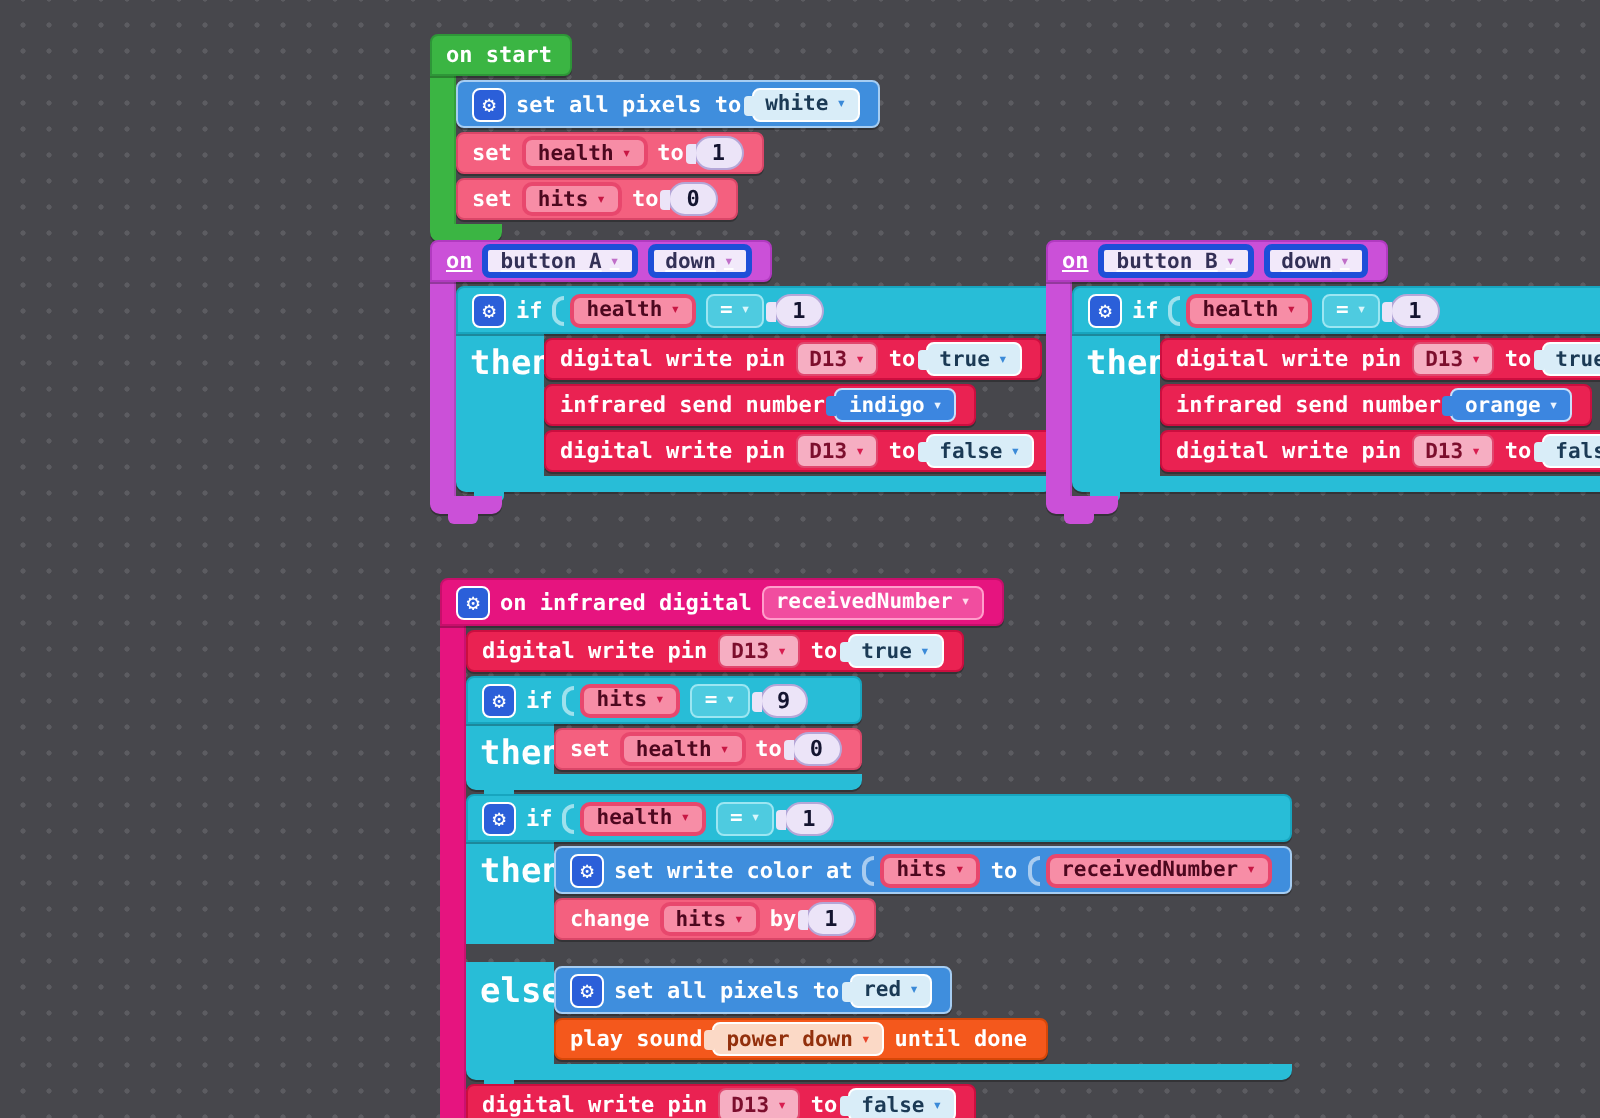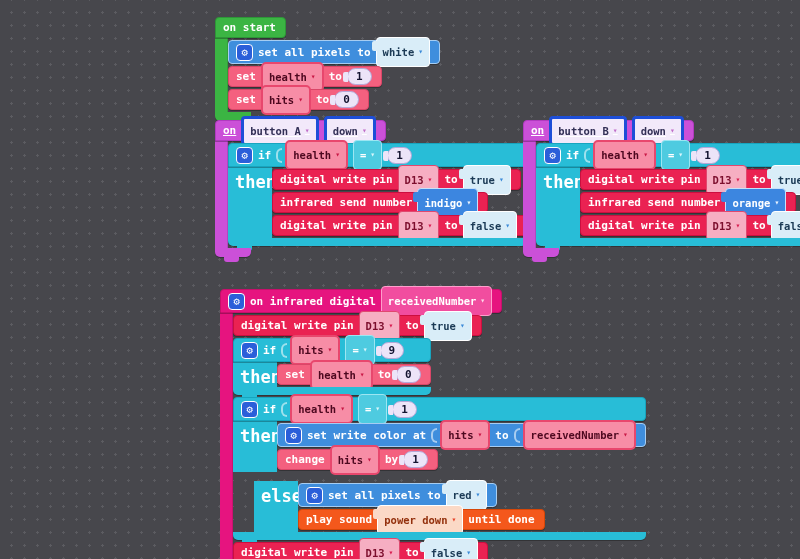--- a/index.html
+++ b/index.html
@@ -36,21 +36,21 @@
   .b-pink    { background:#e6147f; border:1px solid #c70f6b; }
   .b-red     { background:#ea2252; border:1px solid #cc0e3f; }
   .b-salmon  { background:#f4607f; border:1px solid #da4668; }
   .b-orange  { background:#f4581c; border:1px solid #d64708; }
   .bg-green   { background:#3bb543; }
   .bg-cyan    { background:#28bdd7; }
   .bg-magenta { background:#cb50d8; }
   .bg-pink    { background:#e6147f; }
 
   .chip {
-    display:inline-flex; align-items:center; gap:4px; height:30px; padding:0 6px;
+    display:inline-flex; align-items:center; gap:4px; height:17px; padding:0 6px;
     border-radius:4px; font-size:10.5px; position:relative;
   }
   .chev { font-size:8px; line-height:1; }
   .dd-light { background:#d9edf8; border:1px solid #ffffff; color:#1b3a55; }
   .dd-light .chev { color:#3b8ad8; }
   .dd-blue  { background:#3c86e0; border:1px solid #c7e0fa; color:#fff; }
   .dd-blue .chev { color:#eaf4ff; }
   .dd-sound { background:#fbd9c6; border:1px solid #ffffff; color:#93300c; }
   .dd-sound .chev { color:#e8442a; }
   .pin-chip { background:#f6aec2; border:1px solid #e0486f; color:#7c0e2d;justify-content:center; }
@@ -67,21 +67,21 @@
     display:inline-flex; align-items:center; background:#ece4f8; border:1px solid #b5a7d8;
     color:#141430; border-radius:9px; height:17px; padding:0 8px; font-size:11px; position:relative;
   }
   .tab-l::before { content:""; position:absolute; left:-5px; top:3px; width:5px; height:10px; background:inherit; border-radius:2px 0 0 2px; }
   .gear {
     width:17px; height:17px; border-radius:4px; background:#2b5fd9; border:1px solid #fff;
     color:#fff; display:inline-flex; align-items:center; justify-content:center;
     font-size:11px; line-height:1; flex:0 0 auto;
   }
   .sock { width:6px; height:15px; border:2px solid rgba(255,255,255,.55); border-right:none; border-radius:8px 0 0 8px; margin-right:-2px; }
-  .else-row { margin-top:9px;margin-left:21px; }
+  .else-row { margin-top:9px; }
 </style>
 </head>
 <body>
 
 <div id="canvas">
 
   <div class="group" style="left:175px; top:17px;">
     <div class="block b-green head">
       <span>on start</span>
     </div>

